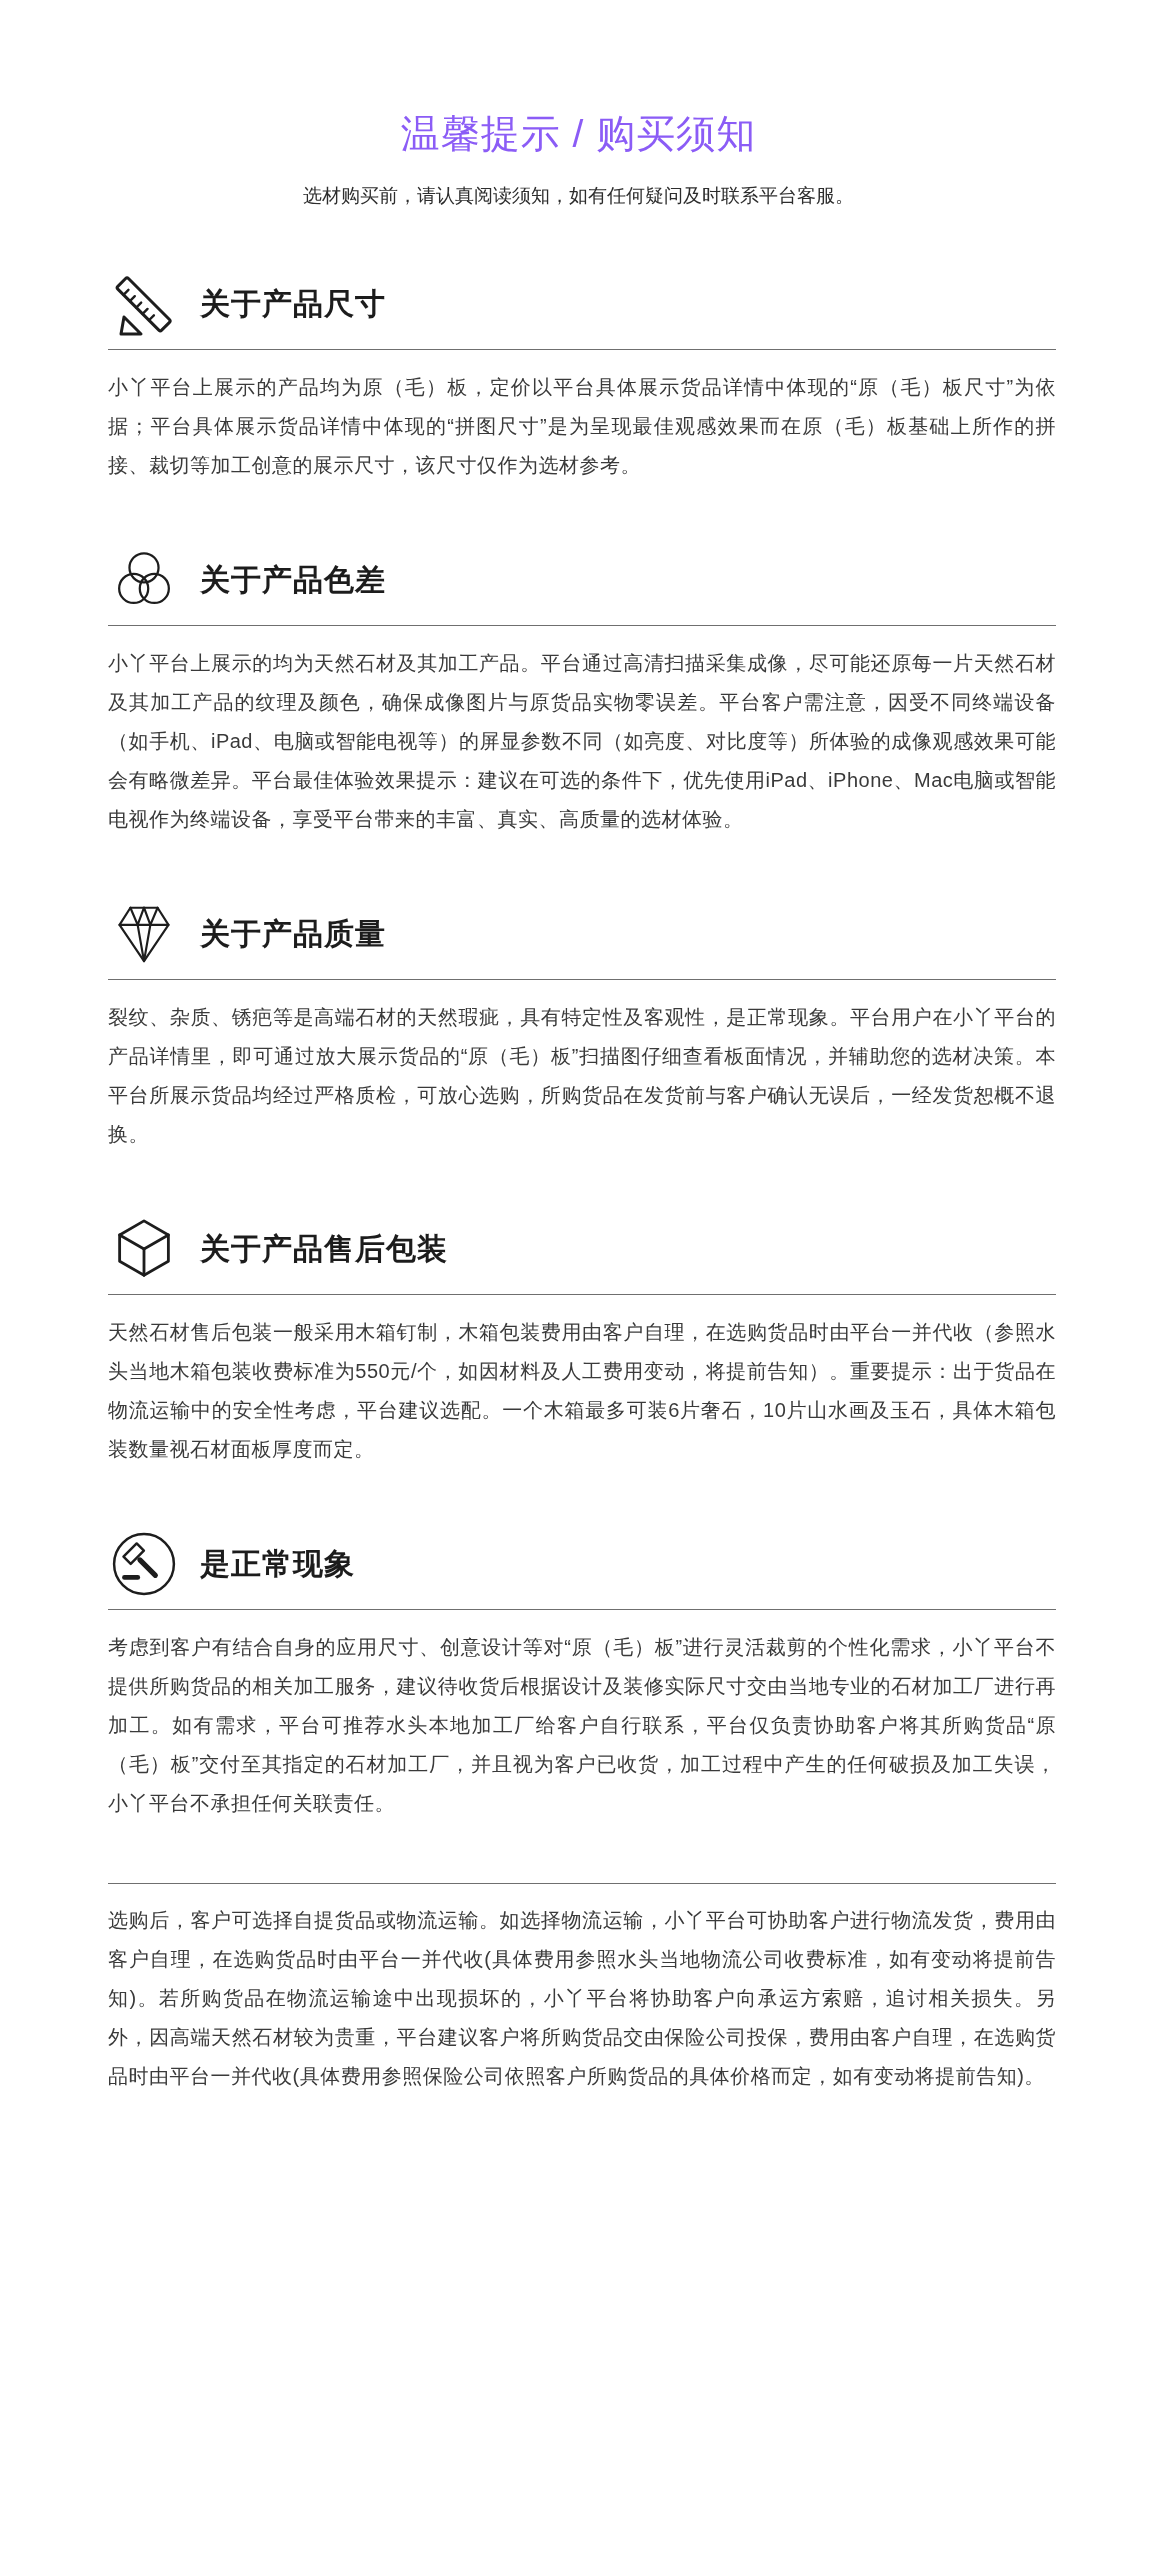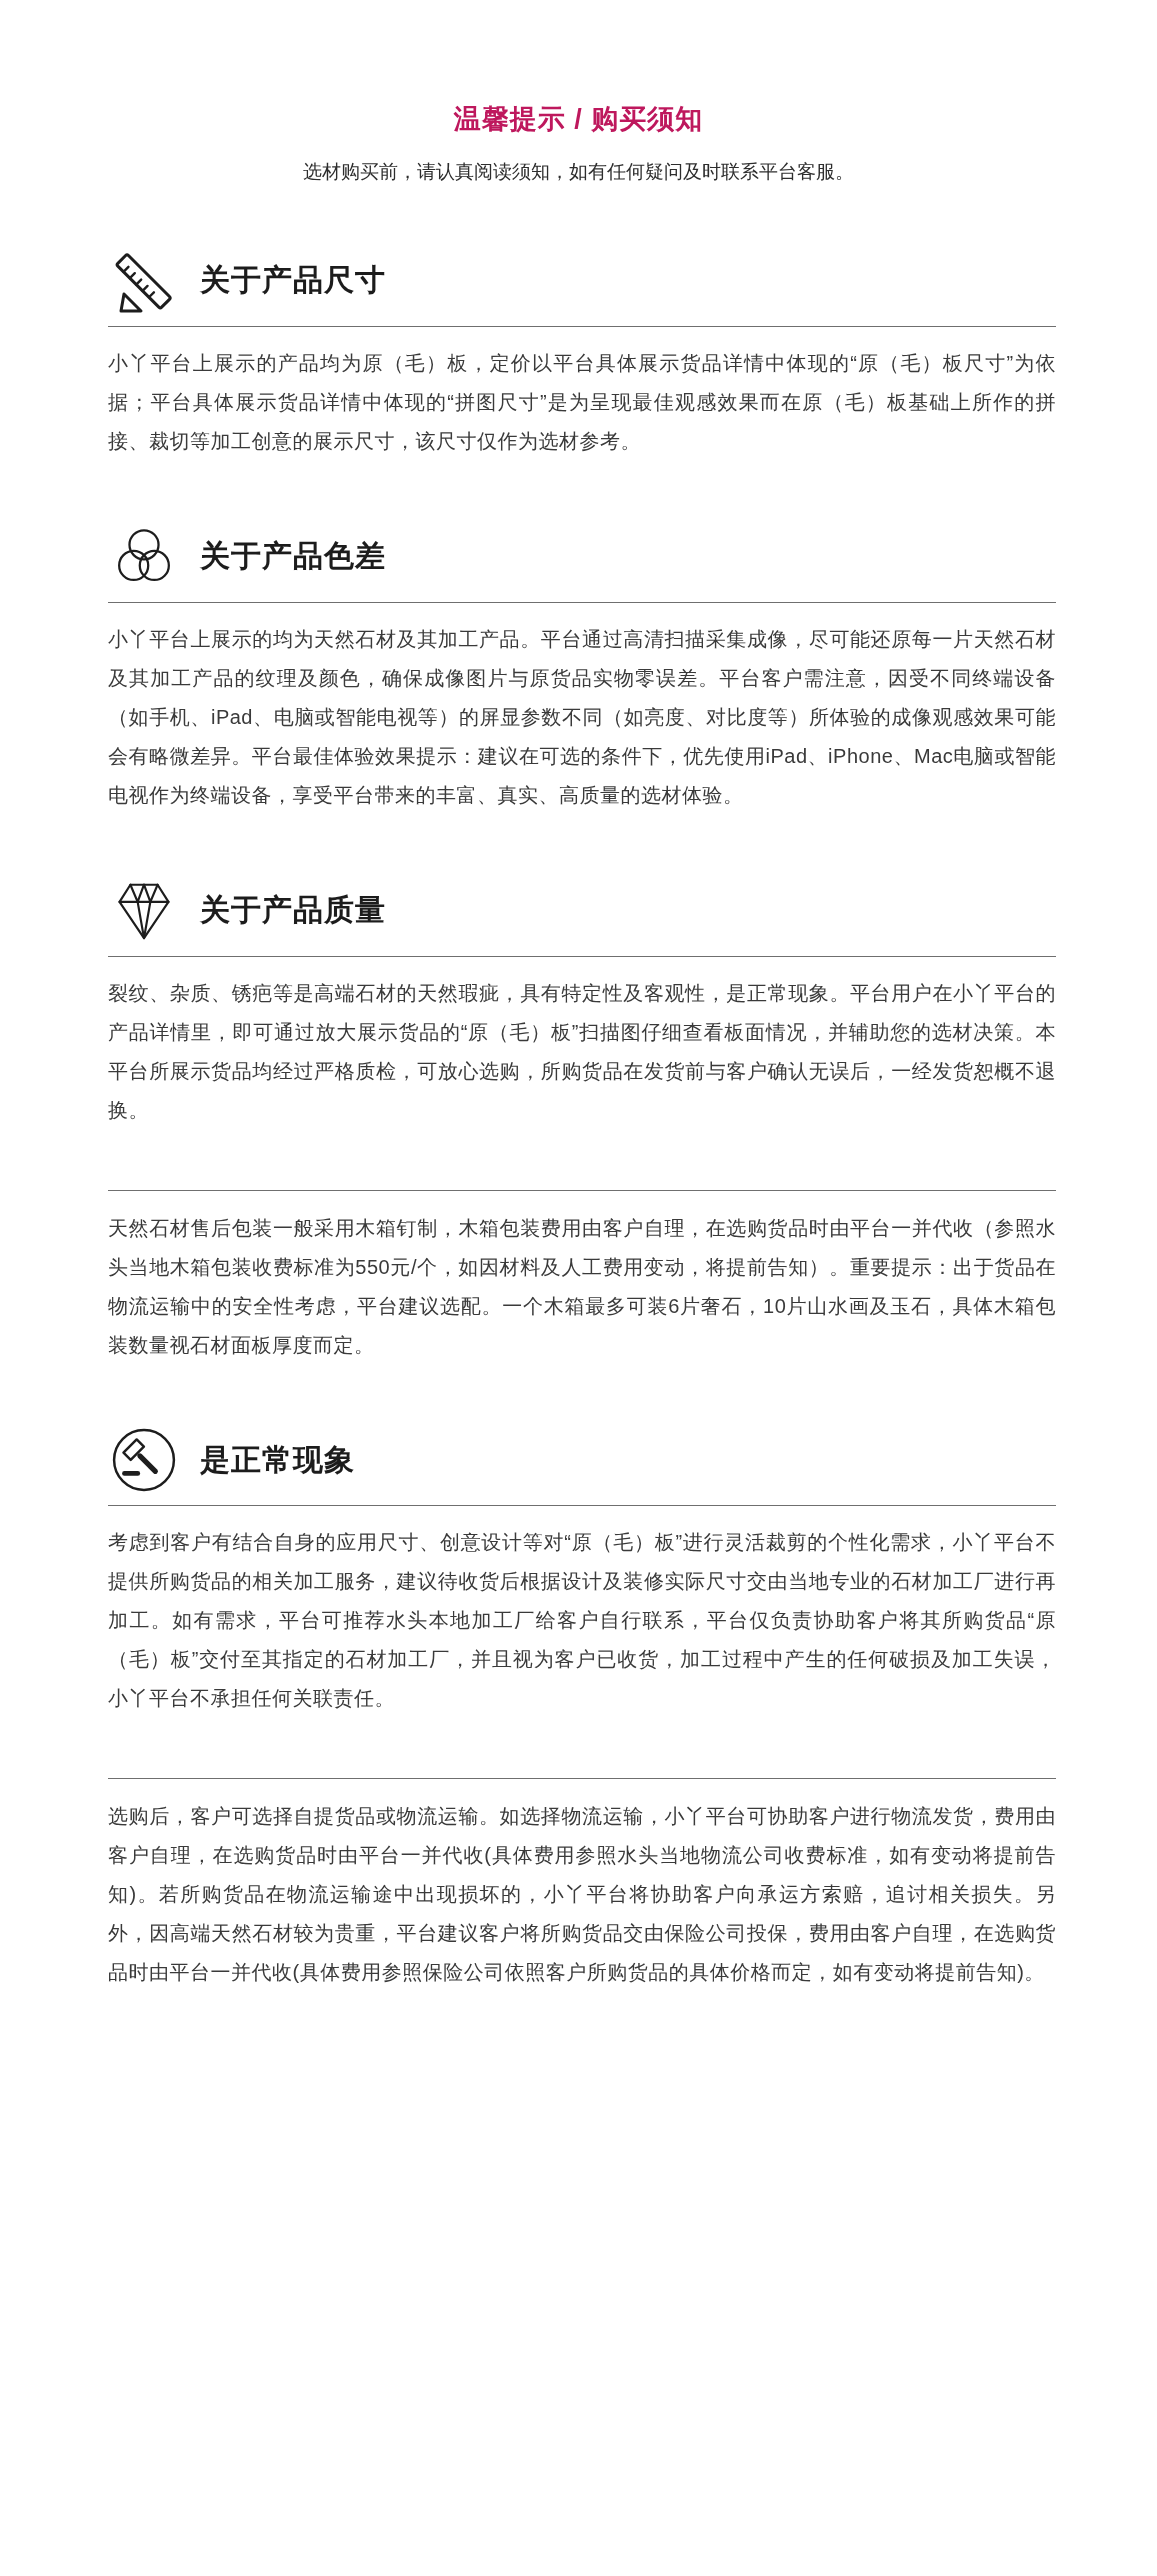--- a/index.html
+++ b/index.html
@@ -5,23 +5,23 @@
   html,body{margin:0;padding:0;background:#ffffff;}
   body{
     width:1157px;
     font-family:"Liberation Sans","DejaVu Sans",sans-serif;
     color:#3a3a3a;
     -webkit-font-smoothing:antialiased;
   }
   .page{padding:85px 101px 87px 101px;}
   .page-title{
     text-align:center;
-    font-size:27px;
-    font-weight:700;
-    color:#be185d;
+    font-size:39px;
+    font-weight:400;
+    color:#8b5cf6;
     letter-spacing:1px;
     line-height:1.2;
   }
   .page-subtitle{
     text-align:center;
     font-size:19px;
     font-weight:500;
     color:#2d2d2d;
     margin-top:25px;
     line-height:1.3;
@@ -119,20 +119,30 @@
     <path class="stroke-thin" d="M25 26 L32 66 L39 26"></path>
   </svg>
           </span>
       <span class="sec-title">关于产品质量</span>
     </div>
     <hr class="sec-divider">
     <p class="sec-body">裂纹、杂质、锈疤等是高端石材的天然瑕疵，具有特定性及客观性，是正常现象。平台用户在小丫平台的产品详情里，即可通过放大展示货品的“原（毛）板”扫描图仔细查看板面情况，并辅助您的选材决策。本平台所展示货品均经过严格质检，可放心选购，所购货品在发货前与客户确认无误后，一经发货恕概不退换。</p>
   </section>
 
   <section class="section">
+    <div class="section-header">
+      <span class="sec-icon">
+            <svg width="60" height="64" viewBox="0 0 64 68">
+    <path class="stroke" d="M32 4 L58 19 L32 34 L6 19 Z"></path>
+    <path class="stroke" d="M6 19 V47 L32 62 V34"></path>
+    <path class="stroke" d="M58 19 V47 L32 62"></path>
+  </svg>
+          </span>
+      <span class="sec-title">关于产品售后包装</span>
+    </div>
     <hr class="sec-divider">
     <p class="sec-body">天然石材售后包装一般采用木箱钉制，木箱包装费用由客户自理，在选购货品时由平台一并代收（参照水头当地木箱包装收费标准为550元/个，如因材料及人工费用变动，将提前告知）。重要提示：出于货品在物流运输中的安全性考虑，平台建议选配。一个木箱最多可装6片奢石，10片山水画及玉石，具体木箱包装数量视石材面板厚度而定。</p>
   </section>
 
   <section class="section">
     <div class="section-header">
       <span class="sec-icon">
             <svg width="66" height="66" viewBox="0 0 64 64">
     <circle class="stroke-thin" cx="32" cy="32" r="29"></circle>
     <path class="stroke-thin" d="M24.9 12.1 L31.9 19.1 L19.1 31.9 L12.1 24.9 Z"></path>

